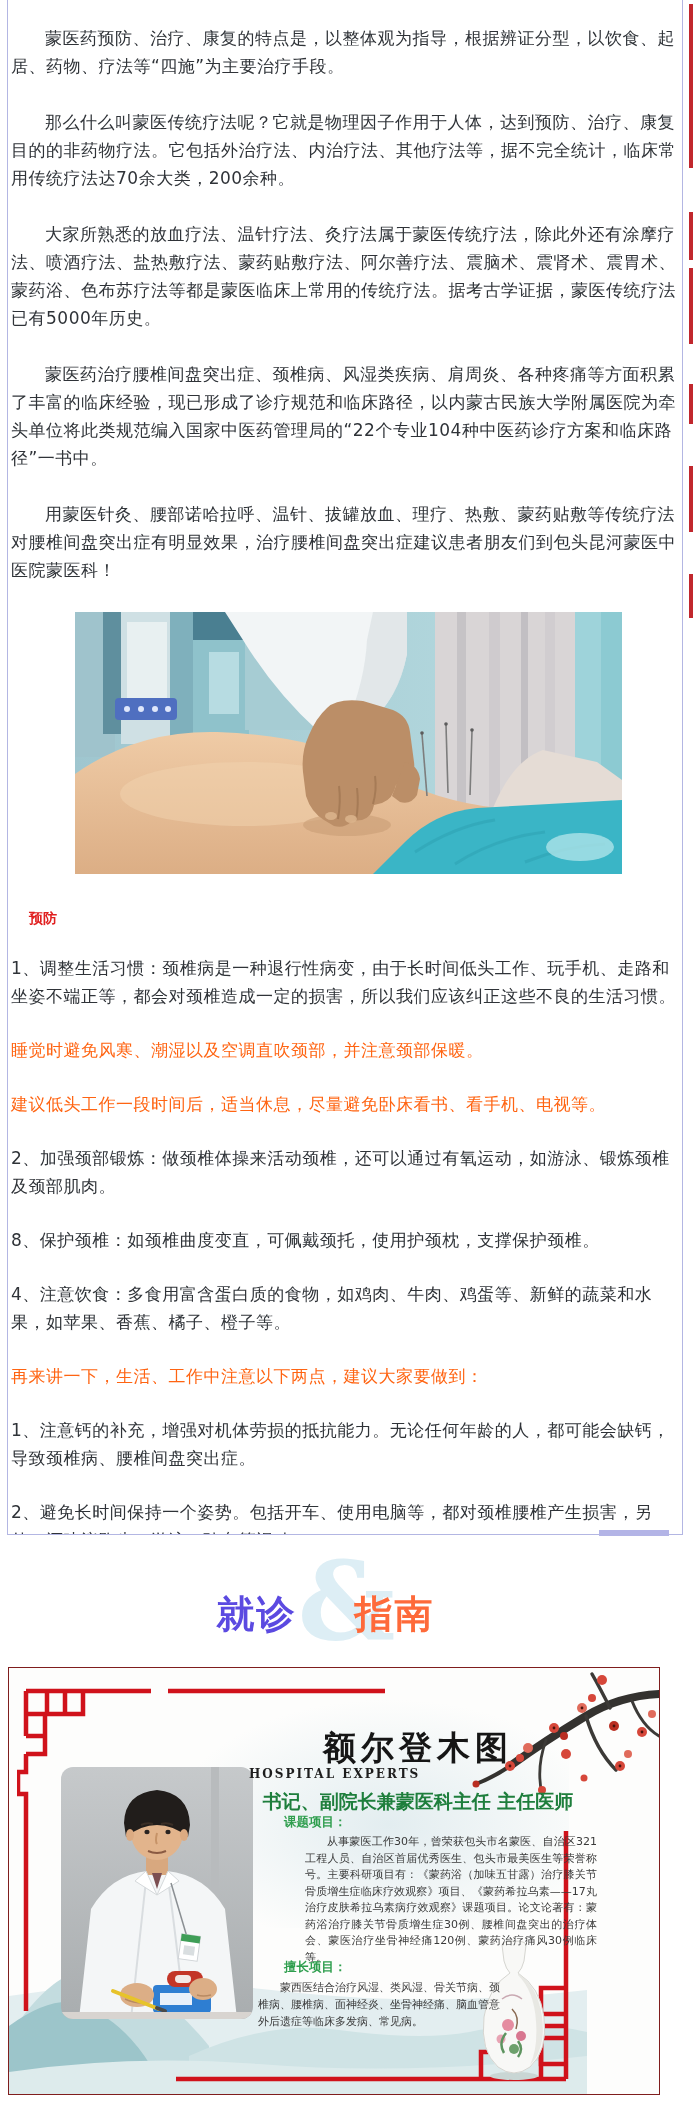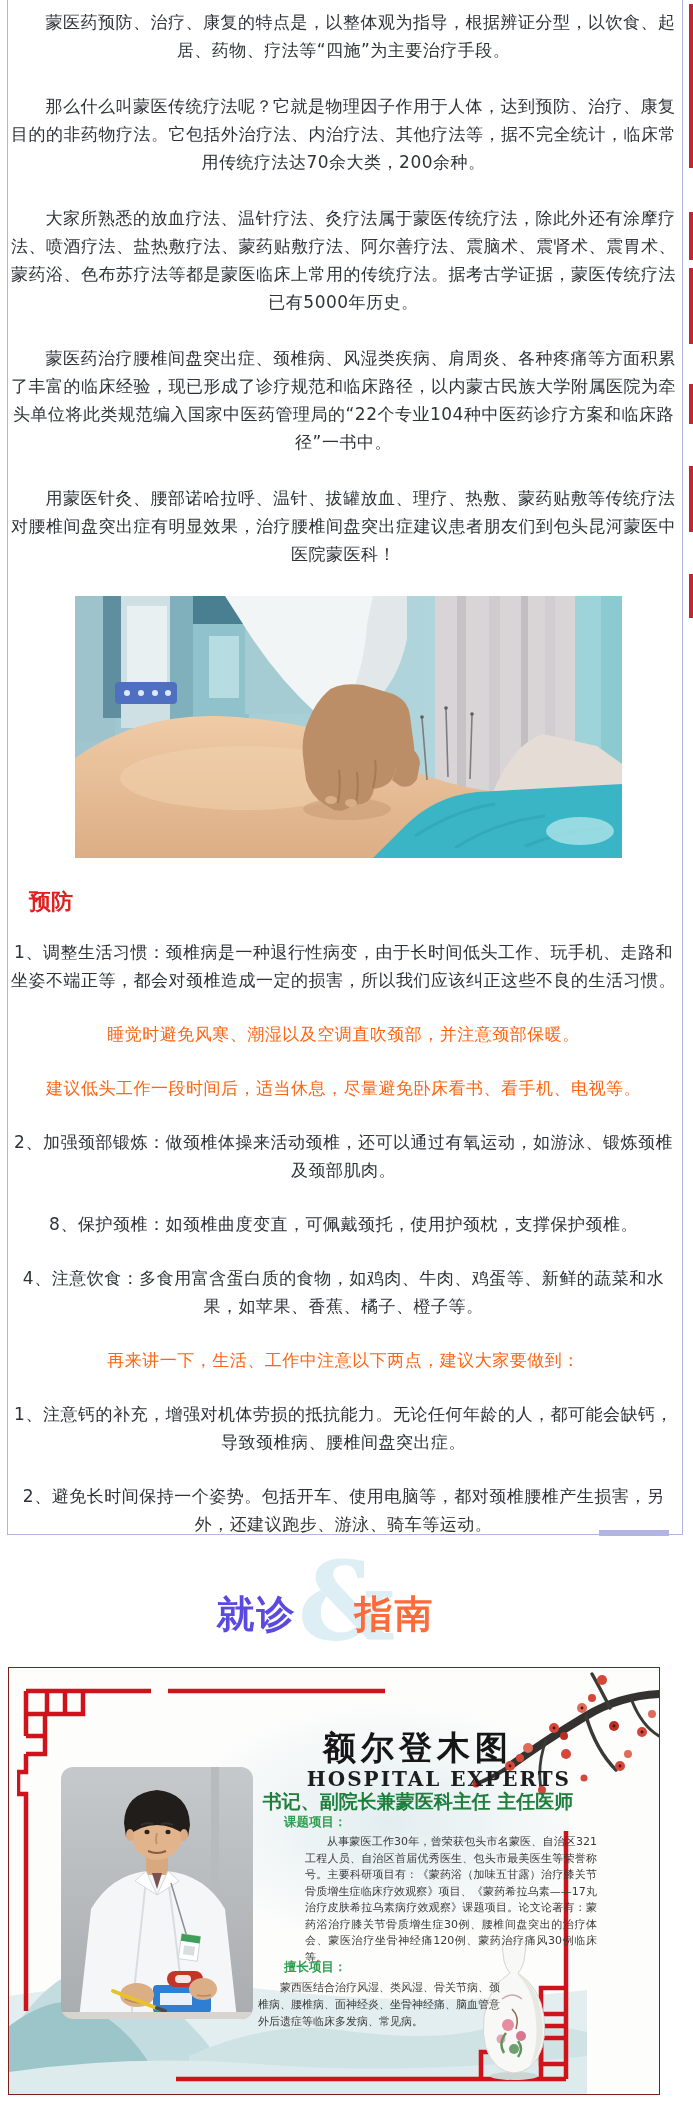--- a/index.html
+++ b/index.html
@@ -4,26 +4,26 @@
 <style>
   html,body{margin:0;padding:0;background:#ffffff;}
   #page{position:relative;width:693px;height:2112px;background:#fff;overflow:hidden;
         font-family:"DejaVu Sans","Liberation Sans",sans-serif;}
 
   
   .content-box{position:absolute;left:7px;top:-2px;width:676px;height:1537px;
     border-left:1px solid #b3b6e3;border-right:1px solid #b3b6e3;border-bottom:1px solid #b3b6e3;
     box-sizing:border-box;overflow:hidden;background:#fff;}
   .text-col{padding:10px 6px 0 3px;}
-  .para{margin:0 0 28px 0;font-size:17px;line-height:28px;color:#2f3338;
-        letter-spacing:0.5px;text-align:center;}
+  .para{margin:16px 0 28px 0;font-size:17px;line-height:28px;color:#2f3338;
+        letter-spacing:0.5px;}
   .para.indent{text-indent:2em;}
   .para.orange{color:#ff6412;}
   .prevention .para{margin-bottom:26px;}
-  .section-red-heading{margin:30px 0 22px 18px;font-size:22px;line-height:28px;
+  .section-red-heading{margin:30px 0 22px 18px;font-size:14px;line-height:28px;
         font-weight:bold;color:#e02020;}
 
   
   .article-photo{width:547px;height:262px;margin:14px 0 26px 64px;overflow:hidden;}
   .article-photo svg{display:block;}
 
   
   .edge-mark{position:absolute;left:689px;width:4px;background:#c1272d;}
   .hthumb{position:absolute;left:599px;top:1530px;width:70px;height:6px;background:#b3b4e6;}
 
@@ -42,22 +42,22 @@
   .poster{position:absolute;left:8px;top:1667px;width:652px;height:428px;
      border:1px solid #7f1d1d;box-sizing:border-box;background:#fdfdfc;overflow:hidden;}
   .poster .mist{position:absolute;left:160px;top:30px;width:400px;height:230px;
      background:radial-gradient(ellipse at 55% 55%, rgba(205,224,230,.55), rgba(255,255,255,0) 70%);}
   .poster svg{position:absolute;}
   .poster-photo{position:absolute;left:52px;top:99px;width:192px;height:252px;
      border-radius:12px;overflow:hidden;z-index:5;}
   .poster-title{position:absolute;left:244px;top:58px;width:330px;text-align:center;
      font-size:33px;font-weight:bold;color:#161616;letter-spacing:5px;z-index:6;
      font-family:"DejaVu Serif","Liberation Serif",serif;}
-  .poster-subtitle{position:absolute;left:232px;top:99px;width:330px;text-align:right;
-     font-size:20px;font-weight:bold;color:#1d1d1d;letter-spacing:2px;z-index:6;
+  .poster-subtitle{position:absolute;left:240px;top:99px;width:330px;text-align:left;
+     font-size:12px;font-weight:bold;color:#1d1d1d;letter-spacing:2px;z-index:6;
      font-family:"DejaVu Serif","Liberation Serif",serif;}
   .poster-role{position:absolute;left:244px;top:121px;width:330px;text-align:center;
      font-size:19px;font-weight:bold;color:#1e7e3c;z-index:6;}
   .poster-label{position:absolute;left:275px;font-size:12.5px;font-weight:bold;
      color:#2f9e4e;z-index:6;}
   .lbl-profile{top:146px;}
   .lbl-specialty{top:291px;}
   .poster-profile{position:absolute;left:248px;top:166px;width:292px;font-size:11px;
      line-height:16.5px;color:#3a3a3a;text-align:justify;text-indent:2em;z-index:6;margin-left:48px;}
   .poster-specialty{position:absolute;left:249px;top:311px;width:252px;font-size:11px;

